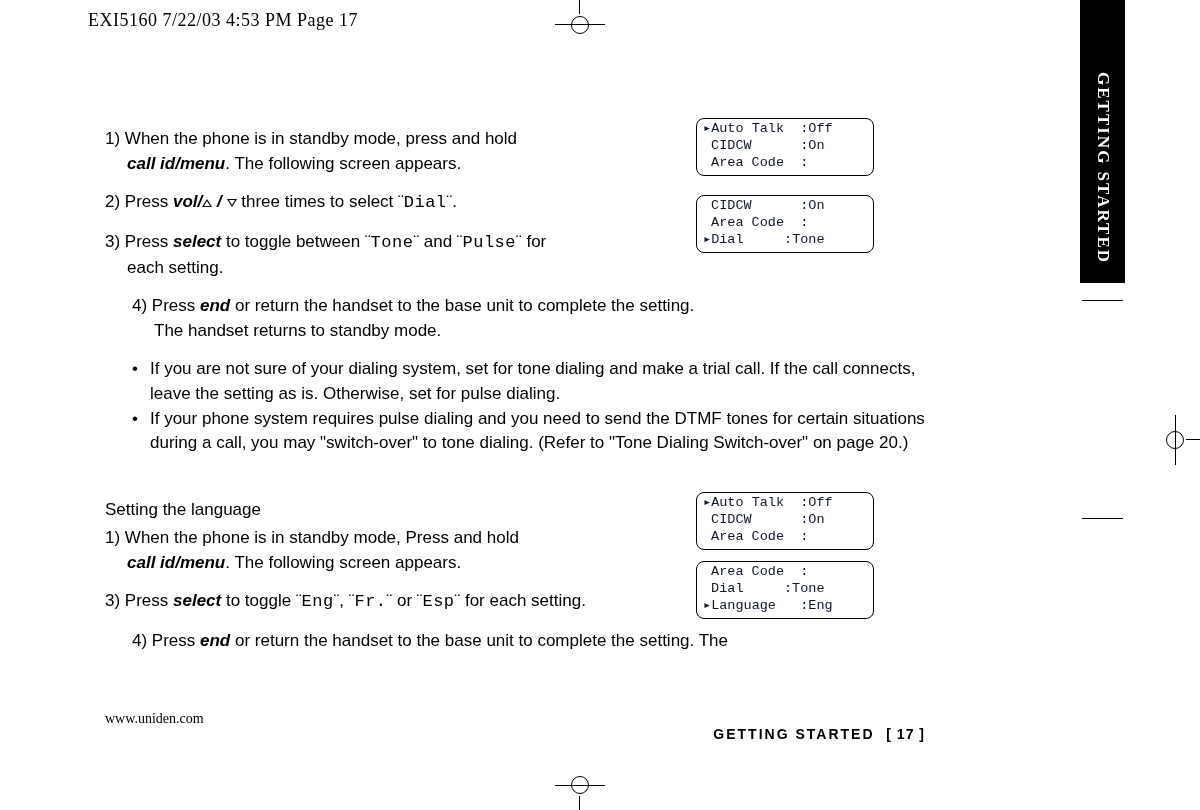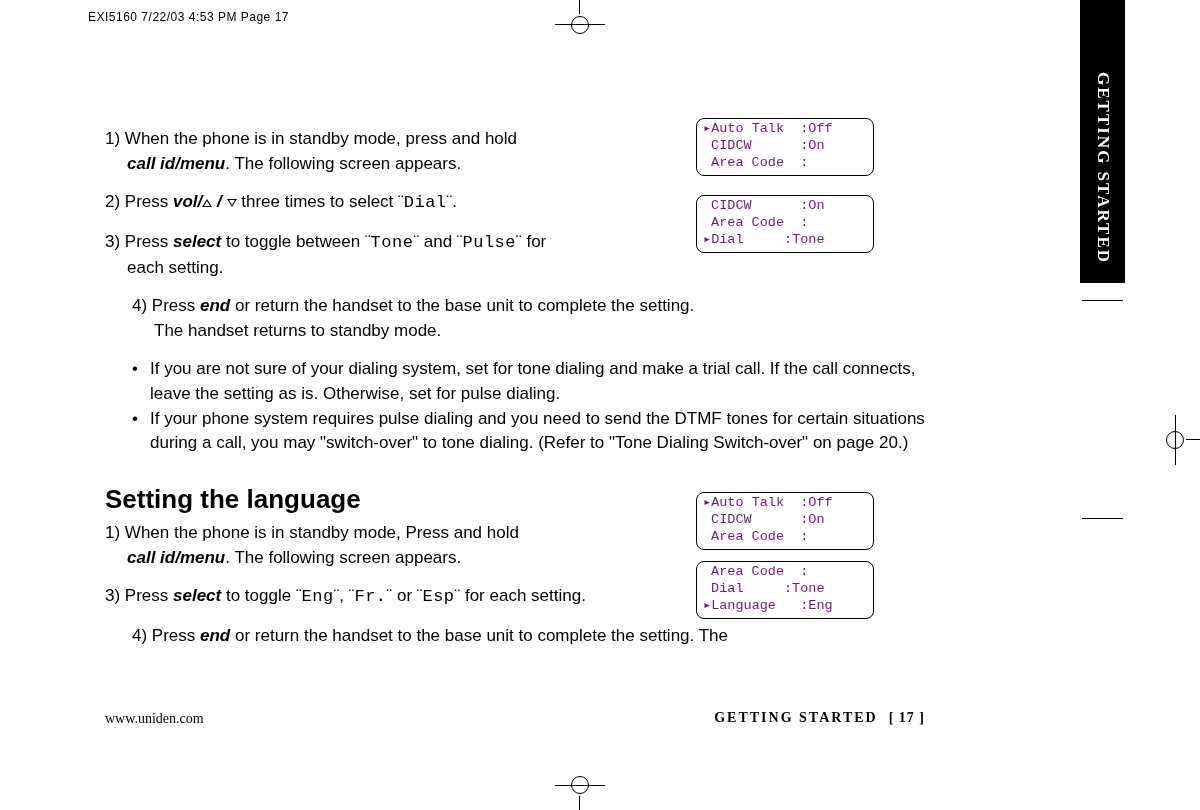--- a/index.html
+++ b/index.html
@@ -12,22 +12,22 @@
     font-size: 17px;
     color: #000;
     background: #fff;
     position: relative;
     overflow: hidden;
   }
   .header-meta {
     position: absolute;
     top: 10px;
     left: 88px;
-    font-size: 12px;
-    font-family: Liberation Sans, sans-serif;
+    font-size: 18px;
+    font-family: Liberation Serif, serif;
     letter-spacing: 0.5px;
   }
   .crop-mark-top {
     position: absolute;
     top: 0;
     left: 555px;
     width: 50px;
     height: 24px;
   }
   .crop-mark-top::before {
@@ -164,55 +164,55 @@
   .bullet::before {
     content: "•";
     position: absolute;
     left: 0;
     top: 0;
   }
   .bi { font-weight: bold; font-style: italic; }
   .lcd-inline { font-family: "Courier New", monospace; letter-spacing: 0.5px; }
 
   .section-title {
-    font-weight: bold;
-    font-size: 26px;
-    margin-top: 28px;
+    font-weight: normal;
+    font-size: 17px;
+    margin-top: 44px;
     margin-bottom: 6px;
   }
 
   .lcd {
     position: absolute;
     width: 178px;
     border: 1px solid #000;
     border-radius: 8px;
     font-family: "Courier New", monospace;
     font-size: 13.5px;
     line-height: 1.25;
     padding: 2px 6px 3px 6px;
     white-space: pre;
     background: #fff;
-    color: #701a75;
+    color: #0f172a;
   }
 
   .footer {
     position: absolute;
     left: 105px;
     width: 820px;
     top: 710px;
     font-size: 14px;
   }
   .footer-url {
     font-family: Georgia, "Times New Roman", serif;
   }
   .footer-right {
     position: absolute;
     right: 0;
-    top: 0;
-    font-family: Liberation Serif, serif;
+    top: 16px;
+    font-family: Liberation Sans, sans-serif;
     letter-spacing: 2px;
     font-weight: bold;
   }
   .footer-right .pg {
     letter-spacing: 1px;
   }
 
   .arrow-up, .arrow-down {
     display: inline-block;
     width: 0; height: 0;

